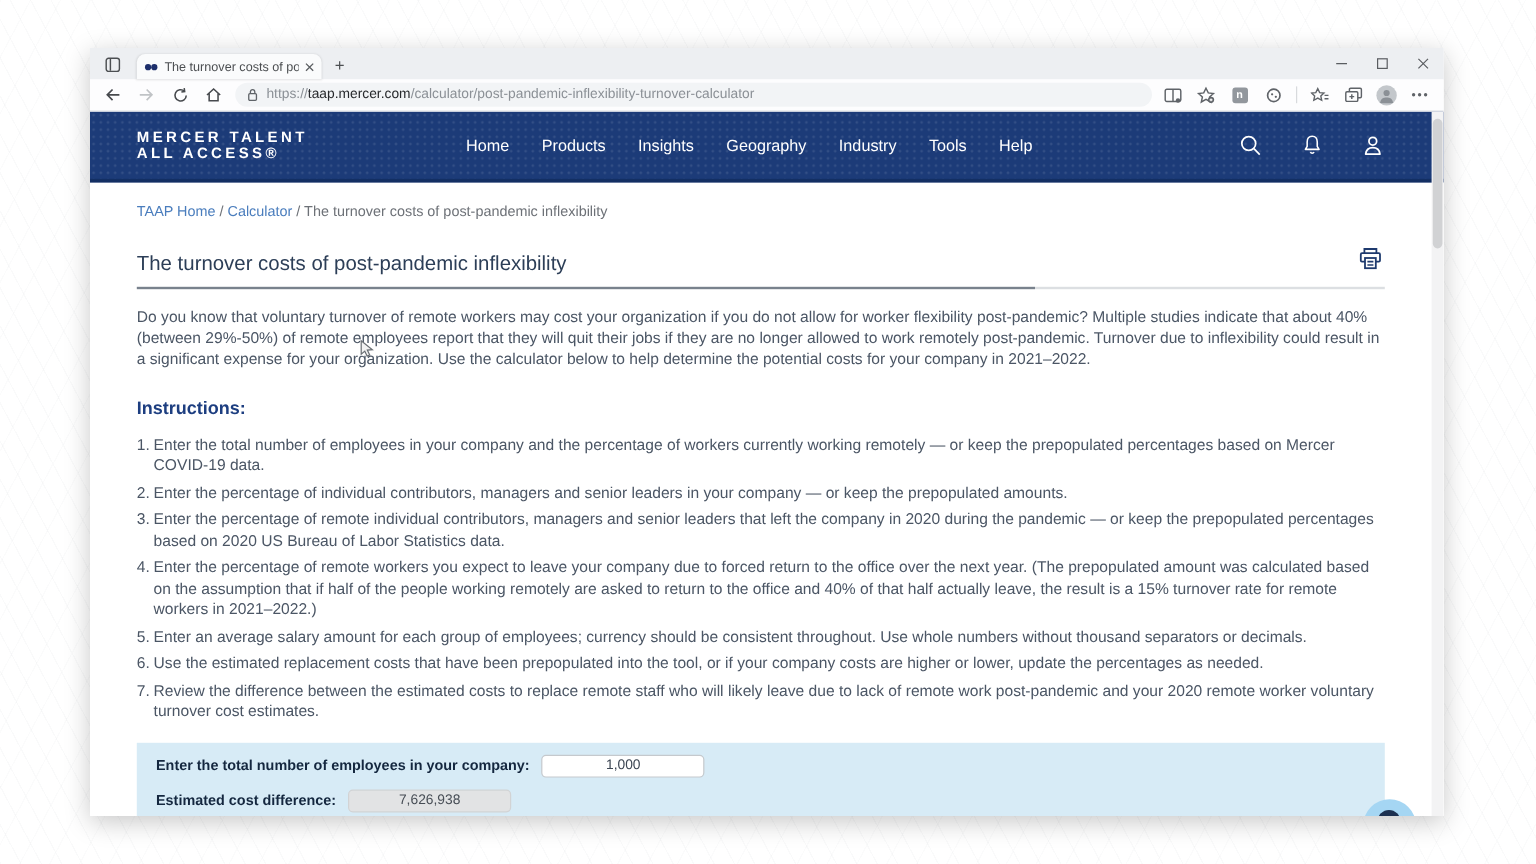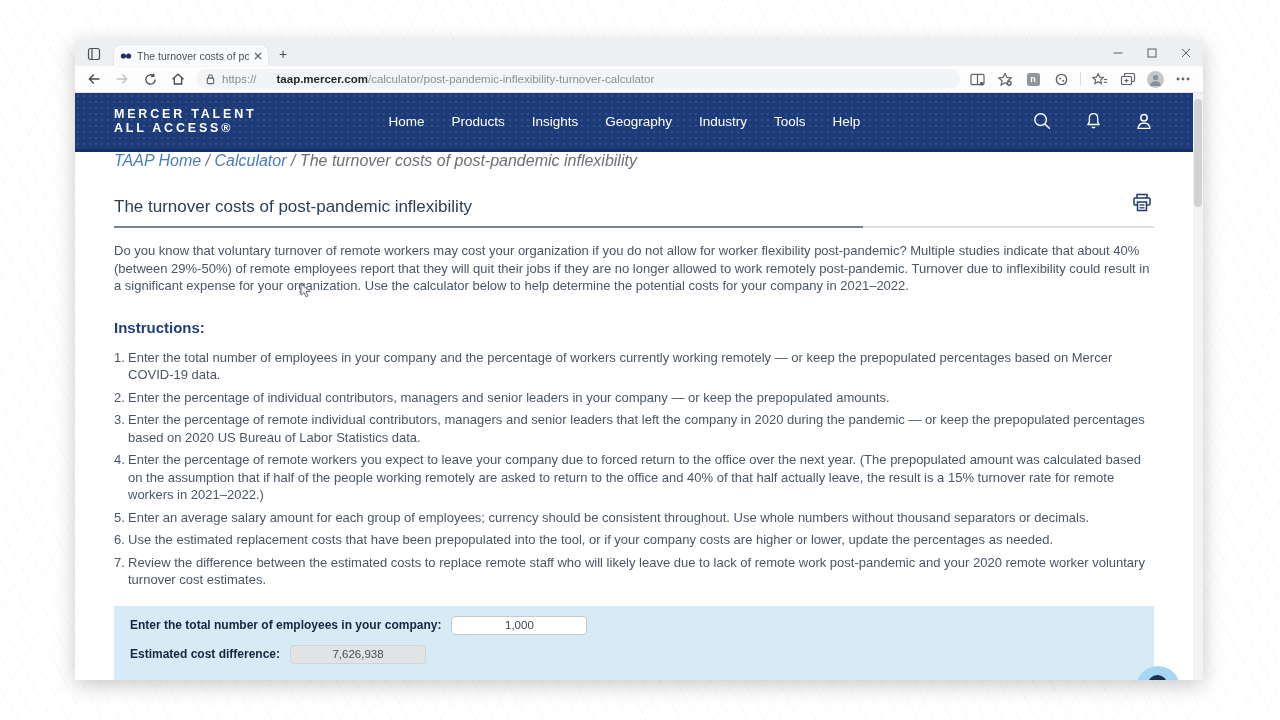--- a/index.html
+++ b/index.html
@@ -20,42 +20,42 @@
   .tab { height:21px; width:154px; background:#fafbfc; border-radius:7px 7px 0 0; display:flex; align-items:center; padding:0 6px; gap:5px; margin-left:8px; box-shadow:0 0 2px rgba(0,0,0,0.12); }
   .tab-title { flex:1; font-size:10.5px; color:#4c4f52; white-space:nowrap; overflow:hidden; }
   .newtab { width:22px; height:20px; margin:0 0 2px 4px; display:flex; align-items:center; justify-content:center; color:#4c4f52; font-size:14px; font-weight:400; }
   .win-controls { position:absolute; right:0; top:0; height:26px; display:flex; }
   .win-btn { width:34px; height:100%; display:flex; align-items:center; justify-content:center; color:#5a5d61; }
 
   
   .toolbar { height:27px; background:#fdfdfe; border-bottom:1px solid #e2e4e7; display:flex; align-items:center; padding:0 9px; gap:8px; }
   .nav-btn { width:20px; height:20px; display:flex; align-items:center; justify-content:center; }
   .urlbar { flex:1; height:20px; background:#f2f4f6; border-radius:10px; display:flex; align-items:center; padding:0 9px; gap:6px; font-size:11.5px; color:#8b9096; overflow:hidden; white-space:nowrap; }
-  .url-domain { color:#27292c; font-weight:700;padding-left:20px; }
+  .url-domain { color:#27292c; font-weight:400; }
   .tb-icons { display:flex; align-items:center; gap:10px; padding-right:2px; }
   .tb-icon { width:18px; height:18px; display:flex; align-items:center; justify-content:center; }
   .ext-n { width:13px; height:13px; background:#92979d; border-radius:2.5px; color:#fff; font-size:9px; font-weight:700; display:flex; align-items:center; justify-content:center; }
   .tb-divider { width:1px; height:14px; background:#d8dadd; }
   .avatar { width:17px; height:17px; border-radius:50%; background:#c3c7cb; overflow:hidden; display:flex; align-items:center; justify-content:center; }
 
   
   .viewport { position:relative; height:587px; background:#fff; overflow:hidden; }
 
   .site-header { height:59px; background:#1c3b78; border-bottom:3px solid #13досит2f63; border-bottom:3px solid #132f63;
     background-image: radial-gradient(rgba(255,255,255,0.10) 1px, transparent 1.3px);
     background-size:6px 6px;
     display:flex; align-items:center; padding:0 48px 0 39px;gap:46px; }
   .logo { color:#fff; font-weight:700; font-size:12.5px; line-height:14px; letter-spacing:2.8px; white-space:nowrap; }
   .main-nav { display:flex; gap:27px; margin-left:86px;align-items:flex-end; }
   .main-nav span { color:#ffffff; font-size:13.5px; }
   .header-icons { margin-left:auto; display:flex; align-items:center; gap:29px; }
   .hicon { width:22px; height:22px; display:flex; align-items:center; justify-content:center; }
 
   .content { width:1040px; margin-left:39px; }
-  .breadcrumb { font-size:16px; color:#6d7177;font-style:italic; }
+  .breadcrumb { margin-top:17px; font-size:12px; color:#6d7177; }
   .bc-link { color:#4a7dbd; }
 
   .title-row { margin-top:27px; display:flex; justify-content:space-between; align-items:flex-start; }
   .page-title { font-size:17px; font-weight:400; color:#2c3e57; }
   .print-btn { width:24px; height:24px; margin-top:-6px; }
   .title-rule { margin-top:9px; height:2px;
     background:linear-gradient(to right,#79828d 0,#79828d 72%,#dcdfe2 72%,#dcdfe2 100%); }
 
   .intro { margin-top:14px; font-size:13px; line-height:17.5px; color:#4b5665; }
   .instructions-h { margin-top:24px; font-size:15px; font-weight:700; color:#1d3e80; }

